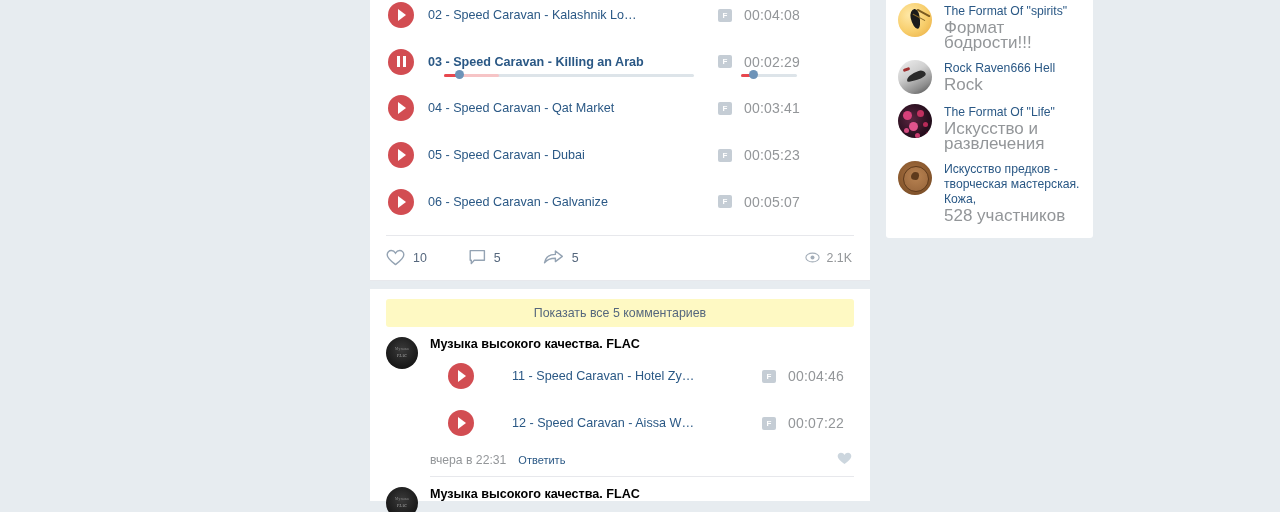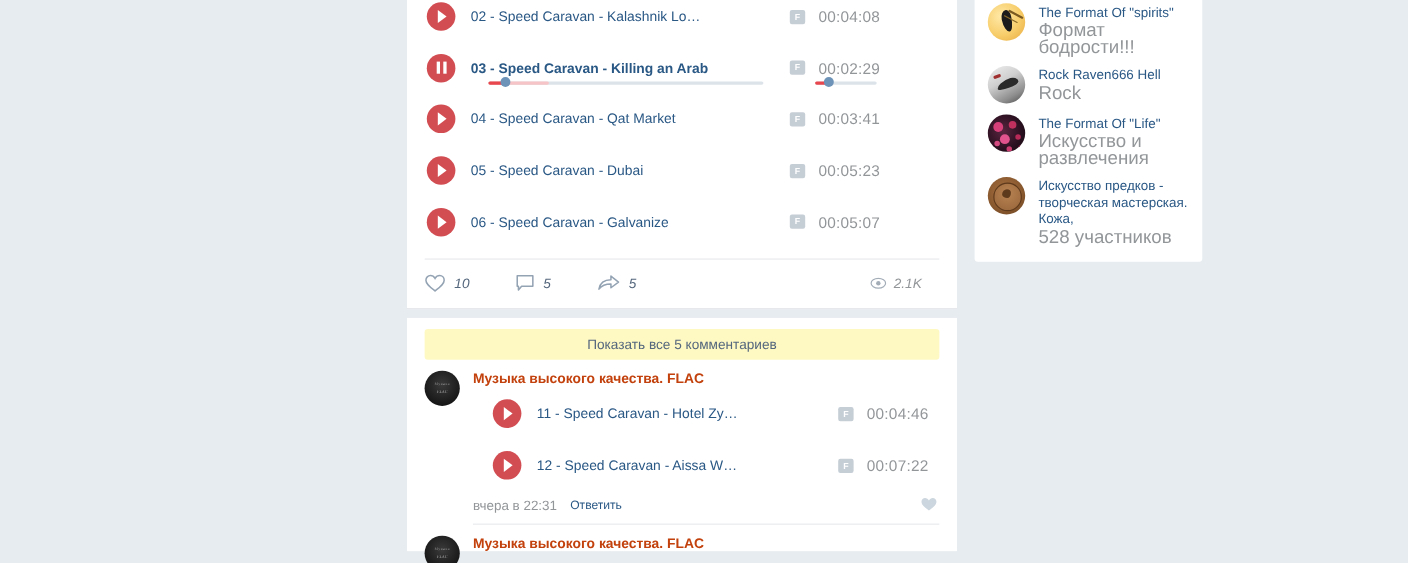--- a/index.html
+++ b/index.html
@@ -109,29 +109,28 @@
   }
 
   
   .divider { height: 1px; background: #e7e8ec; margin: 10px 0 0 0; }
 
   
   .actions {
     position: relative;
     display: flex; align-items: center;
     height: 44px;
-    font-style: italic;
   }
   .action {
     display: flex; align-items: center;
     margin-right: 42px; cursor: pointer;
   }
   .action .cnt { font-size: 12.4px; color: #55677d; margin-left: 8px; }
   .views {
-    position: absolute; right: 16px; top: 50%;
+    position: absolute; right: 2px; top: 50%;
     transform: translateY(-50%);
     display: flex; align-items: center;
   }
   .views .cnt { font-size: 12.4px; color: #939699; margin-left: 7px; }
 
   .post-bottom-sep { height: 1px; background: #e7e8ec; }
   .gap { height: 8px; background: #e7ecf0; }
 
   
   .comments { padding: 0 16px 0 16px; background: #fff; }
@@ -151,25 +150,25 @@
   .c-avatar .av-l1, .c-avatar .av-l2 {
     position: absolute; left: 0; width: 100%;
     text-align: center; color: #8e8e8e;
     font-size: 3.6px; letter-spacing: .3px;
     font-family: "Liberation Serif", serif;
   }
   .c-avatar .av-l1 { top: 10px; }
   .c-avatar .av-l2 { top: 17px; font-style: italic; color: #bdbdbd; }
   .c-body { margin-left: 44px; }
   .c-name {
-    font-size: 12.6px; color: #c2410c; font-weight: bold;
+    font-size: 12.6px; color: #000000; font-weight: bold;
     cursor: pointer;
   }
   .c-tracks { margin-top: 2px; }
-  .c-tracks .track { height: 47px; padding-left: 18px; }
+  .c-tracks .track { height: 47px; padding-left: 18px; gap: 24px; }
   .c-tracks .track-right { left: 332px; }
   .c-meta {
     display: flex; align-items: center;
     margin-top: 2px; position: relative; height: 22px;
   }
   .c-time { font-size: 12.2px; color: #939699; }
   .c-reply { font-size: 11px; color: #2a5885; margin-left: 12px; cursor: pointer; }
   .c-like {
     position: absolute; right: 2px; top: 3px;
     cursor: pointer;

